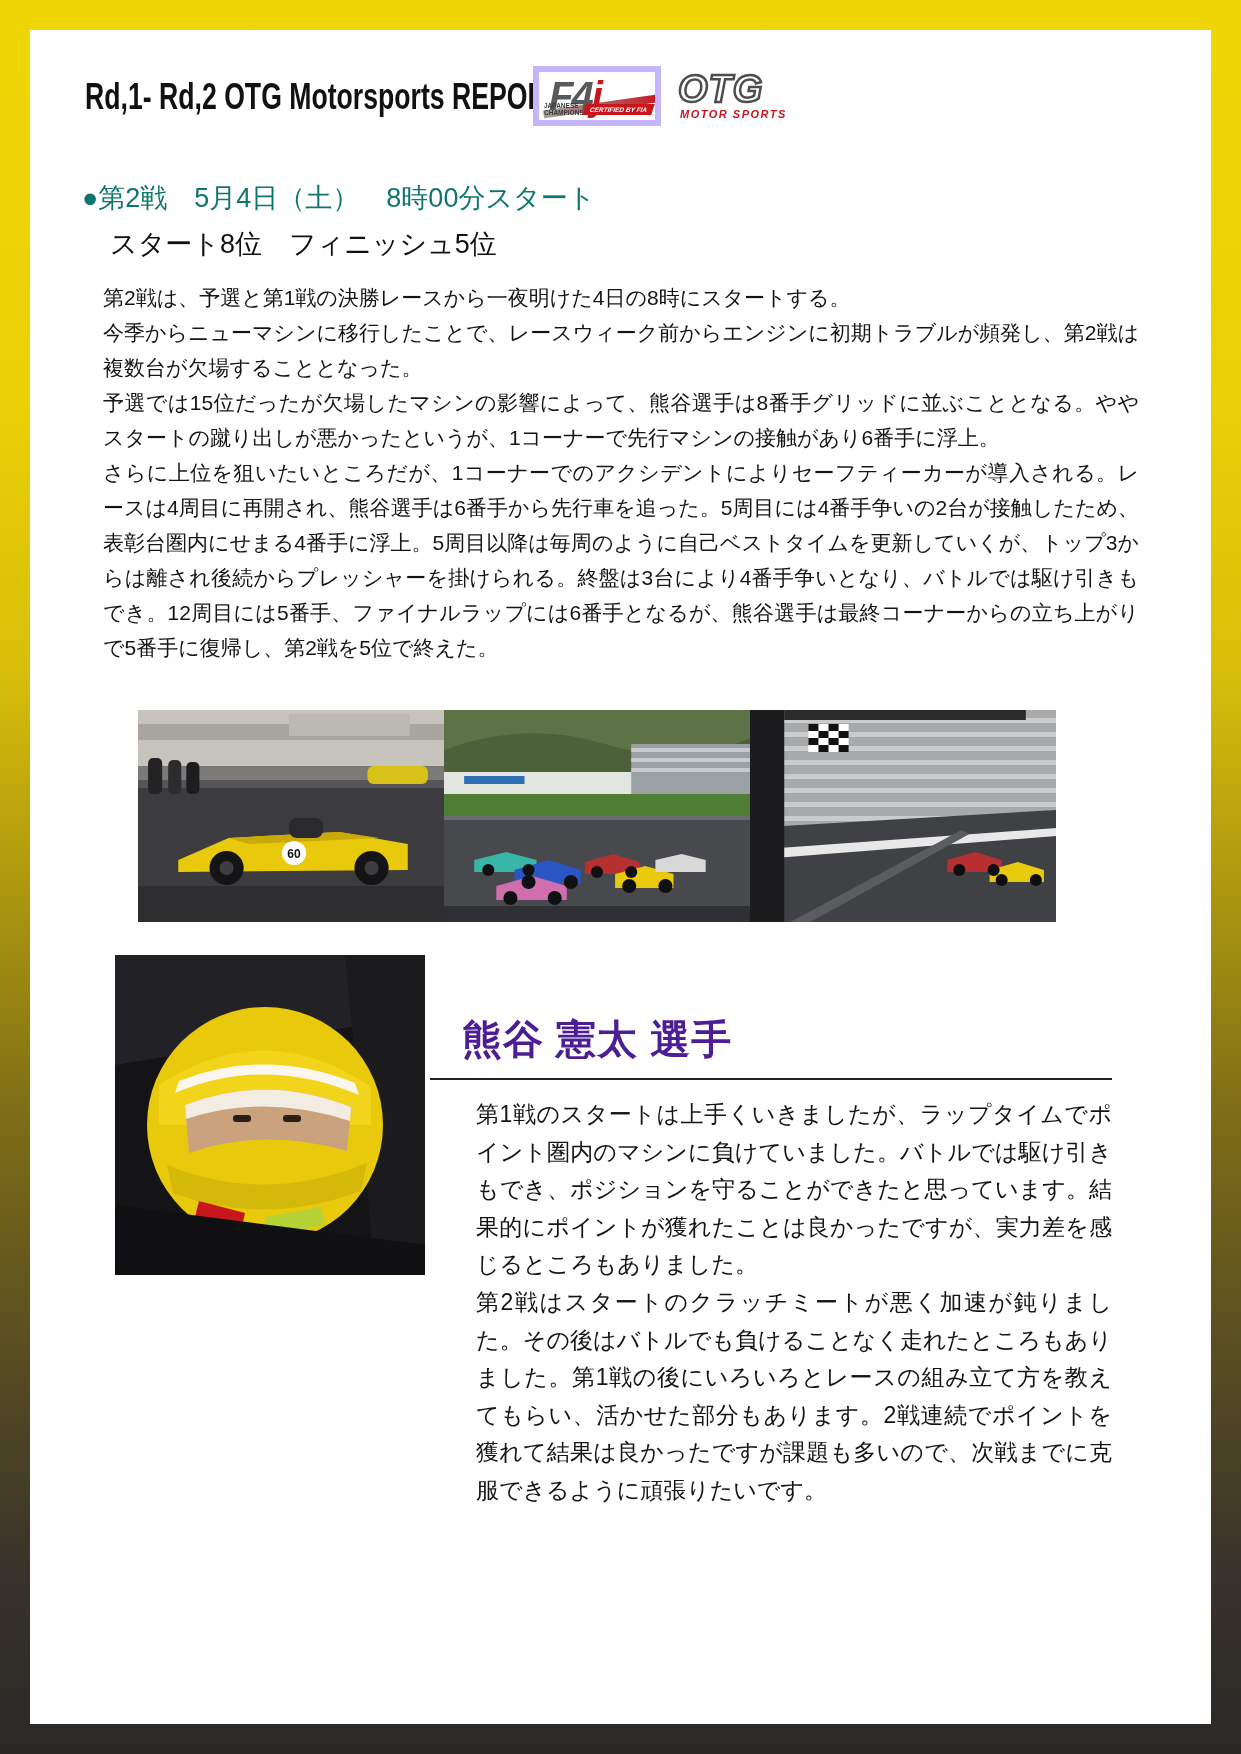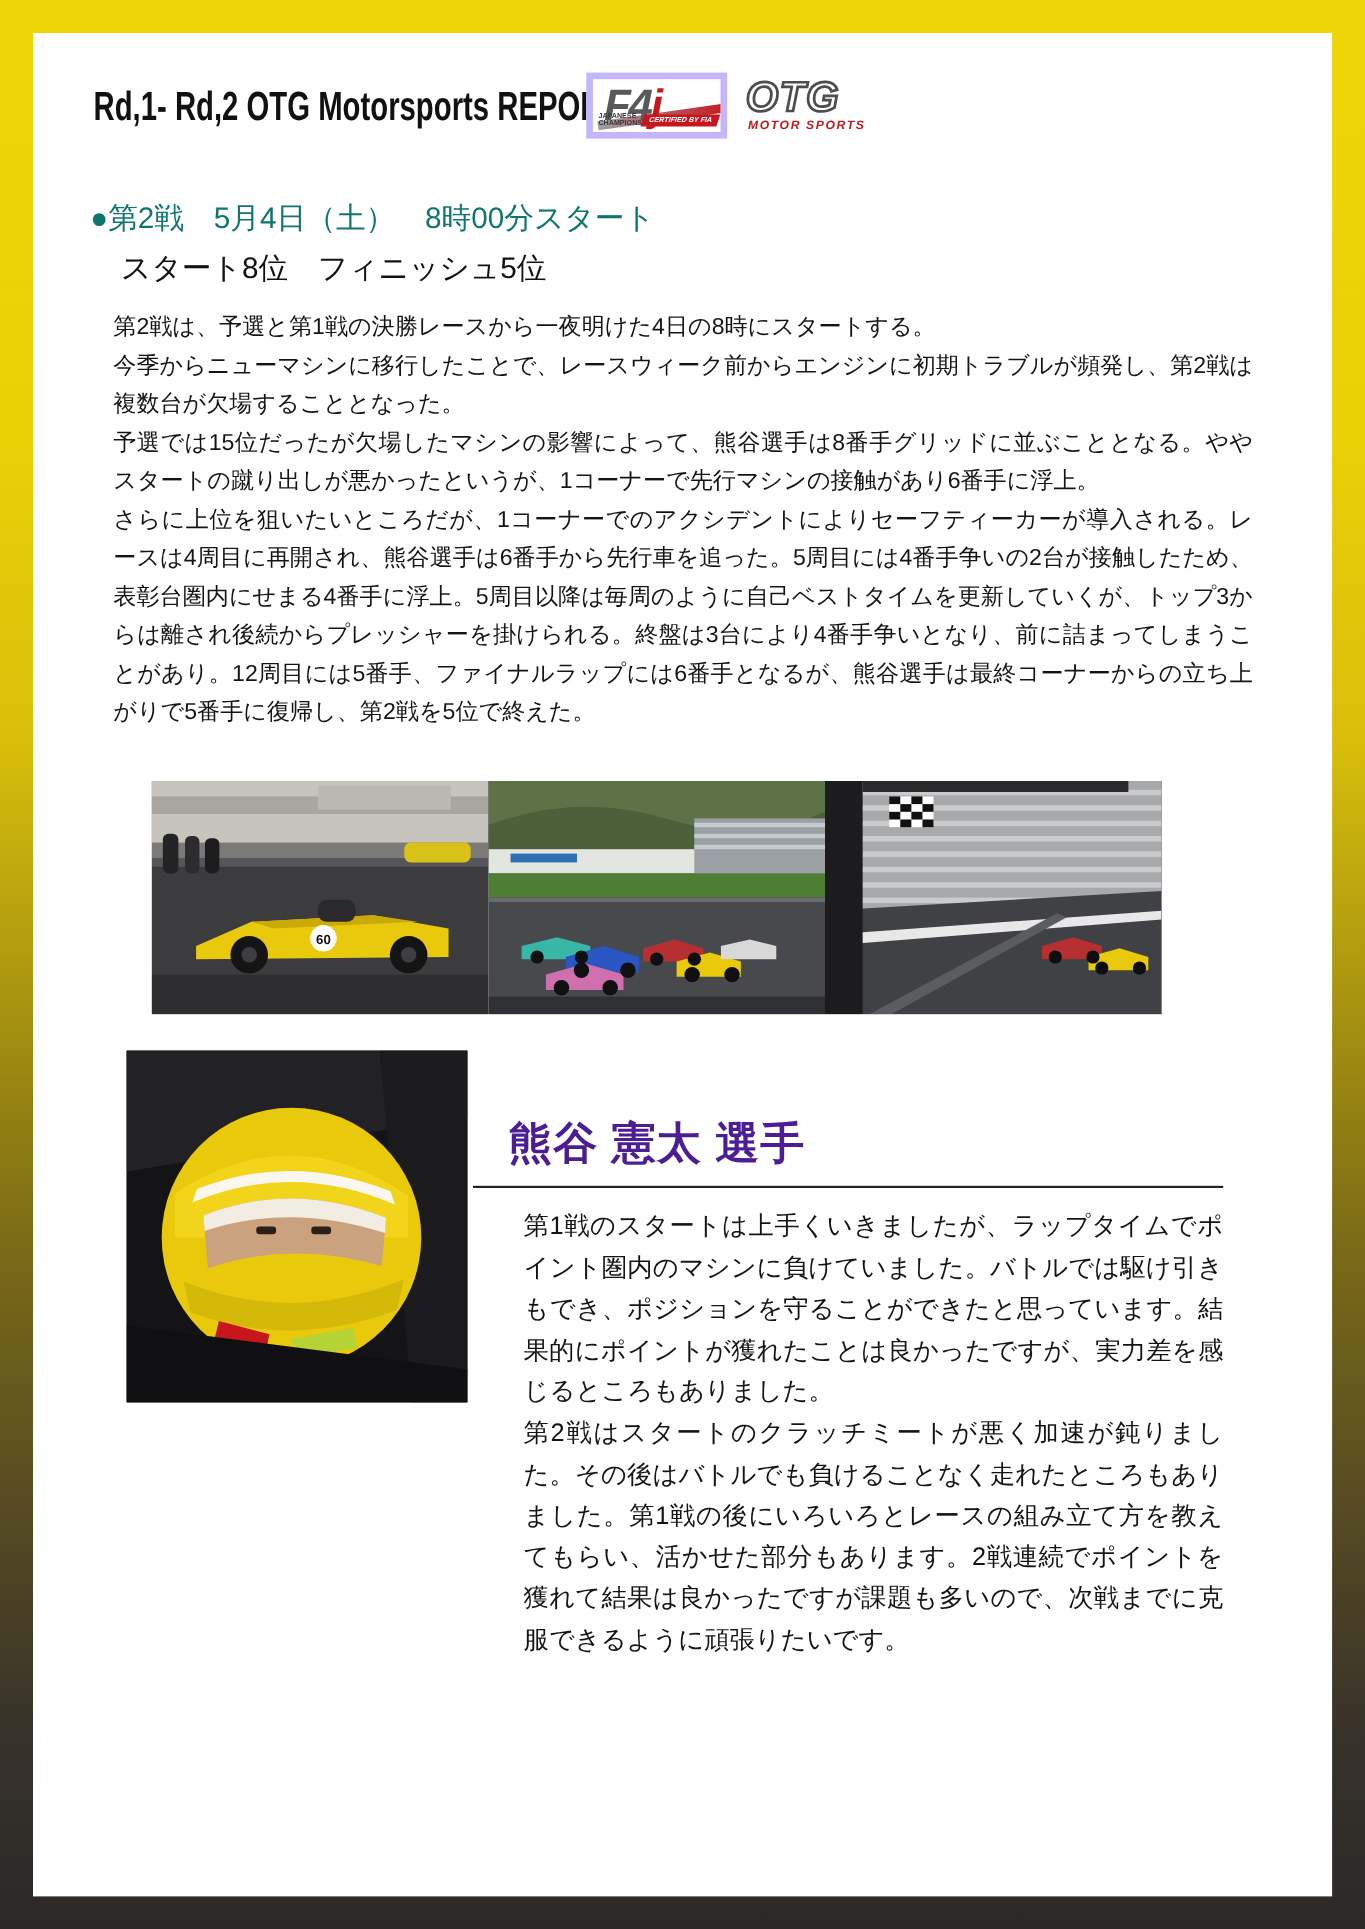--- a/index.html
+++ b/index.html
@@ -125,21 +125,21 @@
       <div class="otg-sub">MOTOR SPORTS</div>
     </div>
 
     <div class="abs race-heading">●第2戦　5月4日（土）　8時00分スタート</div>
     <div class="abs race-subheading">スタート8位　フィニッシュ5位</div>
 
     <div class="abs race-body">
       <p>第2戦は、予選と第1戦の決勝レースから一夜明けた4日の8時にスタートする。</p>
       <p>今季からニューマシンに移行したことで、レースウィーク前からエンジンに初期トラブルが頻発し、第2戦は複数台が欠場することとなった。</p>
       <p>予選では15位だったが欠場したマシンの影響によって、熊谷選手は8番手グリッドに並ぶこととなる。ややスタートの蹴り出しが悪かったというが、1コーナーで先行マシンの接触があり6番手に浮上。</p>
-      <p>さらに上位を狙いたいところだが、1コーナーでのアクシデントによりセーフティーカーが導入される。レースは4周目に再開され、熊谷選手は6番手から先行車を追った。5周目には4番手争いの2台が接触したため、表彰台圏内にせまる4番手に浮上。5周目以降は毎周のように自己ベストタイムを更新していくが、トップ3からは離され後続からプレッシャーを掛けられる。終盤は3台により4番手争いとなり、前に詰まってしまうことがあり。12周目には5番手、ファイナルラップには6番手となるが、熊谷選手は最終コーナーからの立ち上がりで5番手に復帰し、第2戦を5位で終えた。</p>
+      <p>さらに上位を狙いたいところだが、1コーナーでのアクシデントによりセーフティーカーが導入される。レースは4周目に再開され、熊谷選手は6番手から先行車を追った。5周目には4番手争いの2台が接触したため、表彰台圏内にせまる4番手に浮上。5周目以降は毎周のように自己ベストタイムを更新していくが、トップ3からは離され後続からプレッシャーを掛けられる。終盤は3台により4番手争いとなり、バトルでは駆け引きもでき。12周目には5番手、ファイナルラップには6番手となるが、熊谷選手は最終コーナーからの立ち上がりで5番手に復帰し、第2戦を5位で終えた。</p>
     </div>
 
     <div class="abs photo-row">
 
       <div class="photo">
         <svg viewBox="0 0 304 212" preserveAspectRatio="none">
           <rect x="0" y="0" width="304" height="60" fill="#c7c4bd"></rect>
           <rect x="0" y="14" width="304" height="16" fill="#a9a69f"></rect>
           <rect x="150" y="4" width="120" height="22" fill="#bcb9b2"></rect>
           <rect x="0" y="56" width="304" height="14" fill="#7c7a76"></rect>

